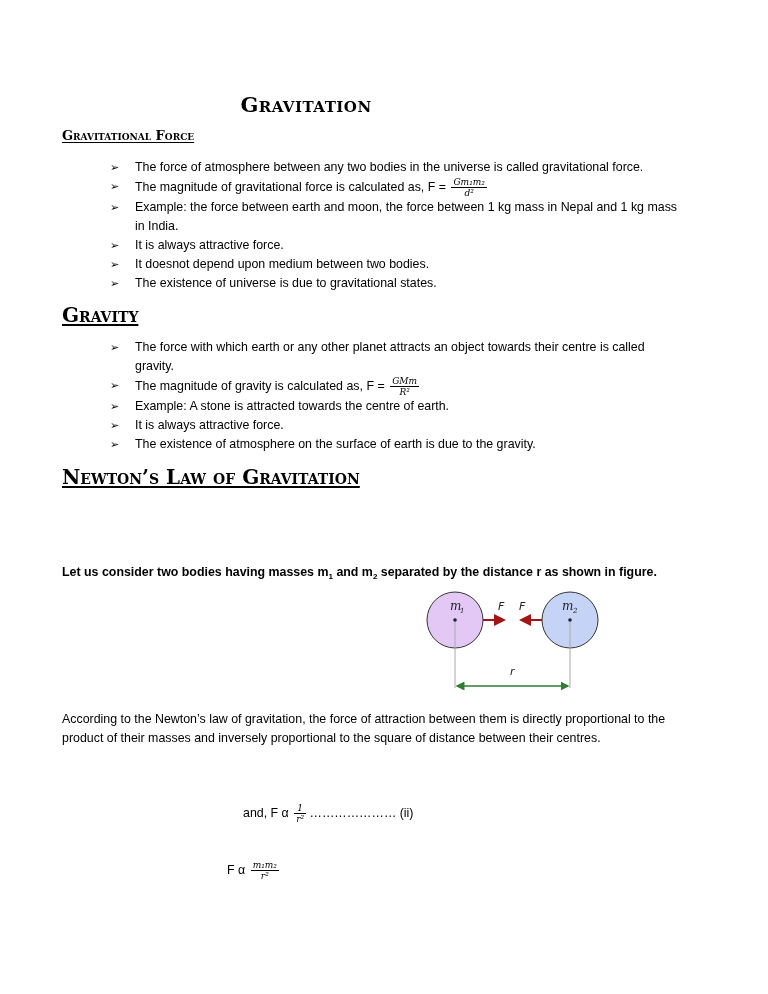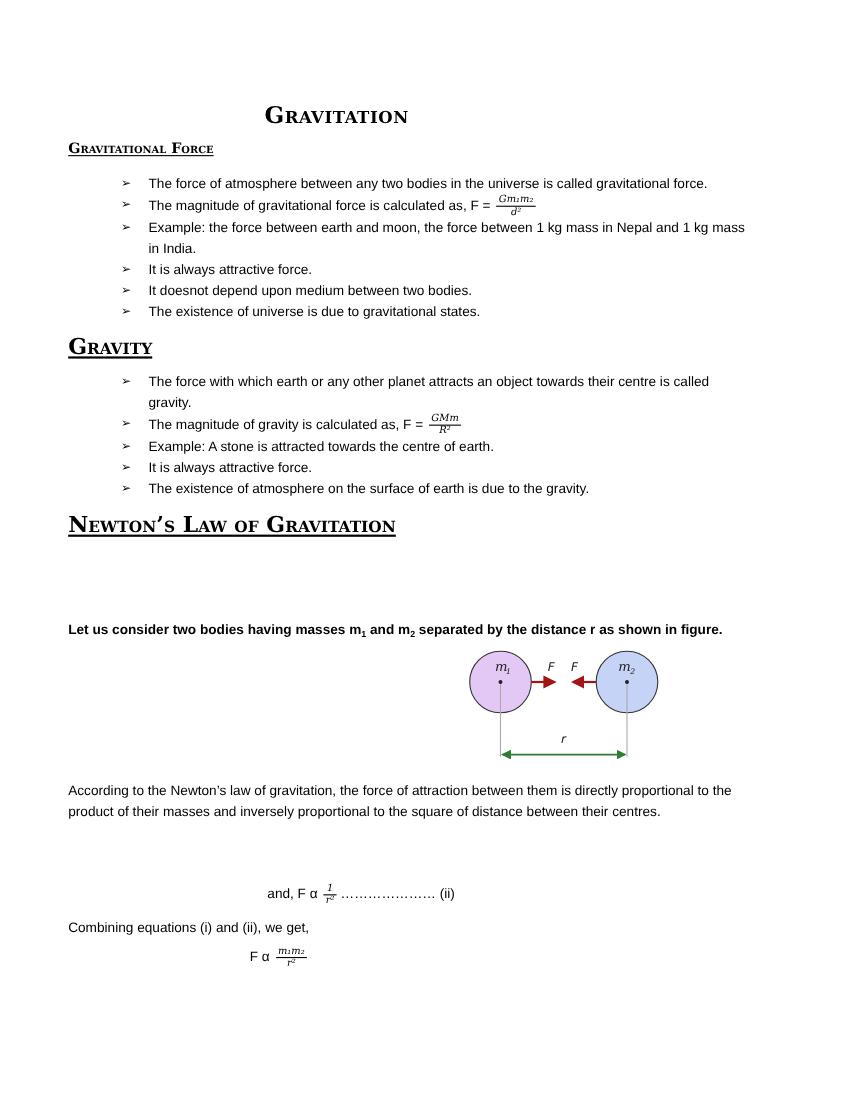--- a/index.html
+++ b/index.html
@@ -88,18 +88,17 @@
       <text x="90" y="85" font-family="DejaVu Sans, sans-serif" font-style="italic" font-size="11" fill="#222">r</text>
     </svg>
   </div>
 
   <div class="para" style="left:62px; top:710px; width:640px;">According to the Newton’s law of gravitation, the force of attraction between them is directly proportional to the product of their masses and inversely proportional to the square of distance between their centres.</div>
 
 
   <div class="para" style="left:227px; top:803px;margin-left:16px;"><span>and, F α</span>
     <span class="frac"><span class="num">1</span><span class="den">r²</span></span><span> ………………… (ii)</span></div>
 
-  <div class="para" style="left:62px; top:834px;">Combining equations (i) and (ii), we get,</div>
 
   <div class="para" style="left:227px; top:860px;"><span>F α</span>
     <span class="frac"><span class="num">m₁m₂</span><span class="den">r²</span></span></div>
 
 </div>
 
 </body></html>

